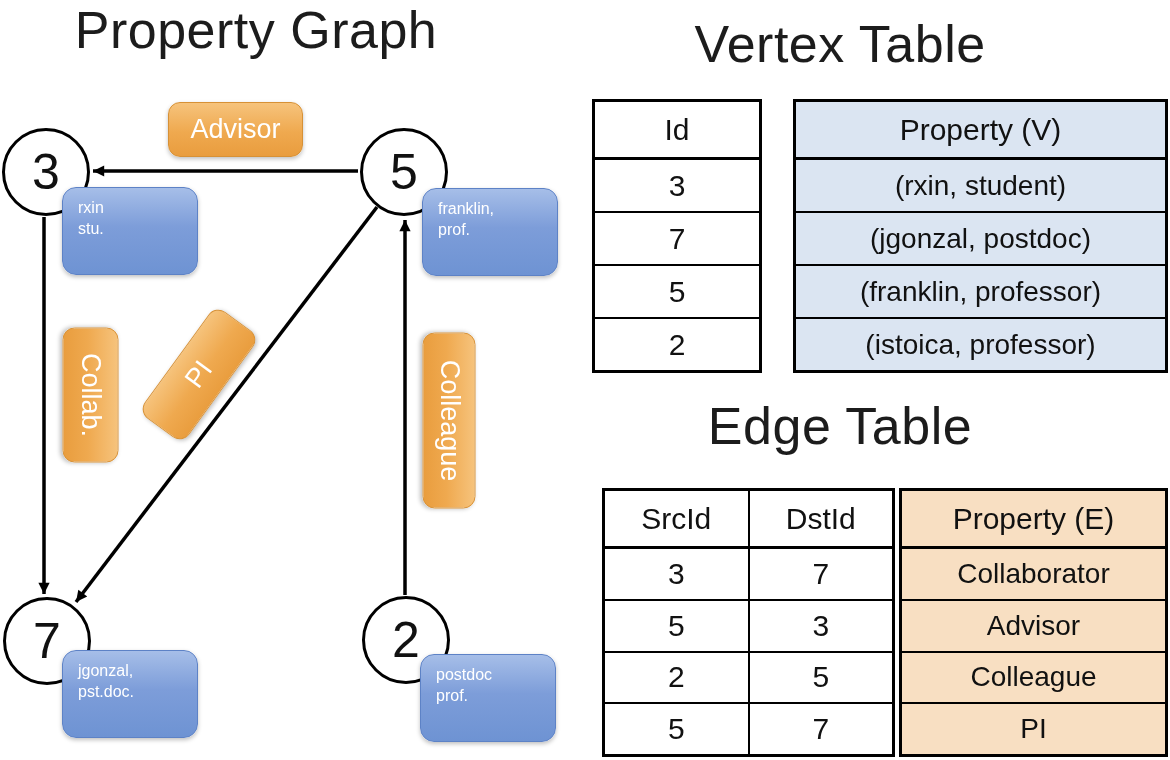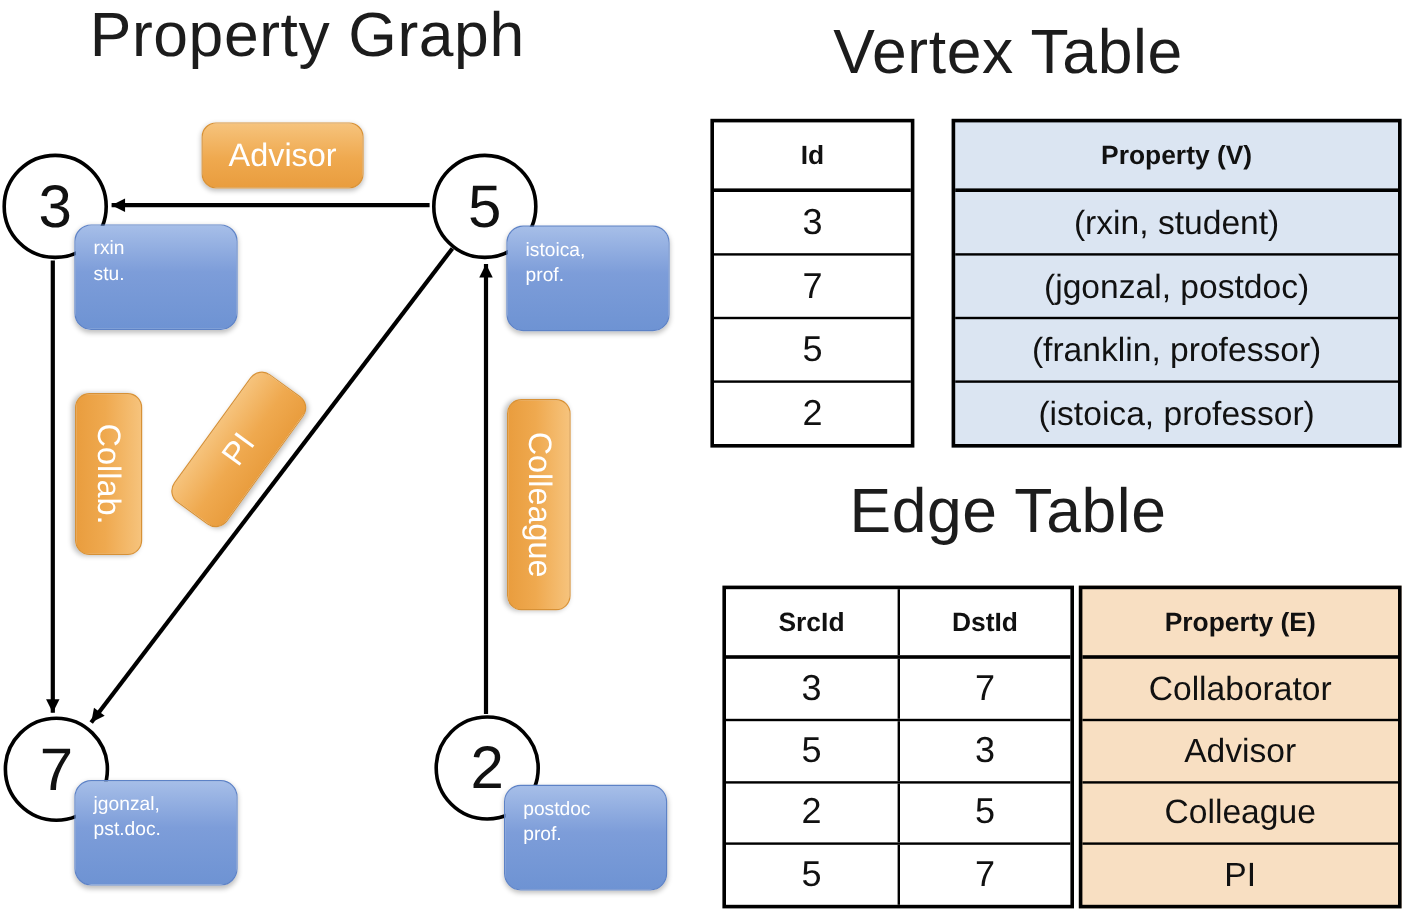--- a/index.html
+++ b/index.html
@@ -65,21 +65,21 @@
   .subtbl.fill-blue { background:#dbe5f2; }
   .subtbl.fill-tan  { background:#f8dfc2; }
   .sub-id    { width:170px; }
   .sub-vprop { flex:1;margin-left:26px; }
   .sub-srcdst{ width:293px; }
   .sub-eprop { flex:1; }
   .trow {
     flex:1; display:flex; align-items:center; justify-content:center;
     font-size:28px; color:#111; text-align:center;
   }
-  .trow.hdr { flex:0 0 55px; font-weight:700; font-size:22px; }
+  .trow.hdr { flex:0 0 55px; font-weight:400; font-size:30px; }
   .trow.dr  { border-top:2px solid #000; }
   .trow.hdr + .trow.dr { border-top:3px solid #000; }
   .cell2 { flex:1; height:100%; display:flex; align-items:center; justify-content:center; }
   .cell2 + .cell2 { border-left:2.5px solid #000; }
   .num { font-size:30px; }
 </style>
 </head>
 <body>
 
 <div class="slide">
@@ -110,21 +110,21 @@
       <line x1="44" y1="217" x2="44" y2="594" stroke="#000" stroke-width="3.5" marker-end="url(#arr)"></line>
       <line x1="377" y1="207" x2="76" y2="602" stroke="#000" stroke-width="3.5" marker-end="url(#arr)"></line>
       <line x1="405" y1="595" x2="405" y2="220" stroke="#000" stroke-width="3.5" marker-end="url(#arr)"></line>
     </svg>
 
     <div class="vprop vprop-rxin">
       <div>rxin</div>
       <div>stu.</div>
     </div>
     <div class="vprop vprop-frank">
-      <div>istoica,</div>
+      <div>franklin,</div>
       <div>prof.</div>
     </div>
     <div class="vprop vprop-jgonzal">
       <div>jgonzal,</div>
       <div>pst.doc.</div>
     </div>
     <div class="vprop vprop-istoica">
       <div>postdoc</div>
       <div>prof.</div>
     </div>

